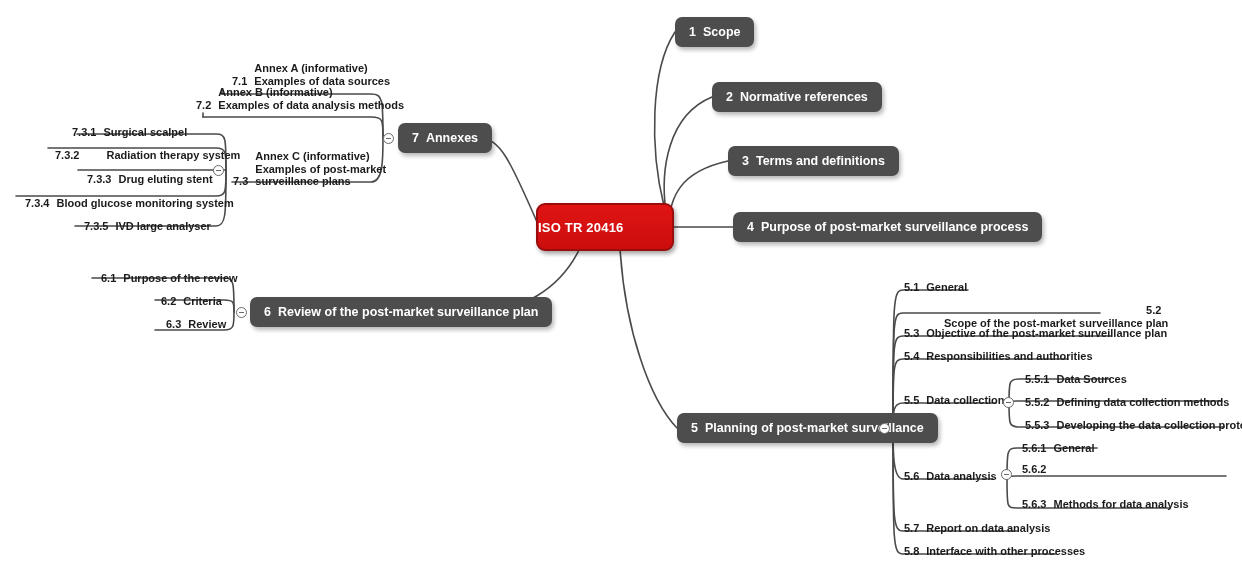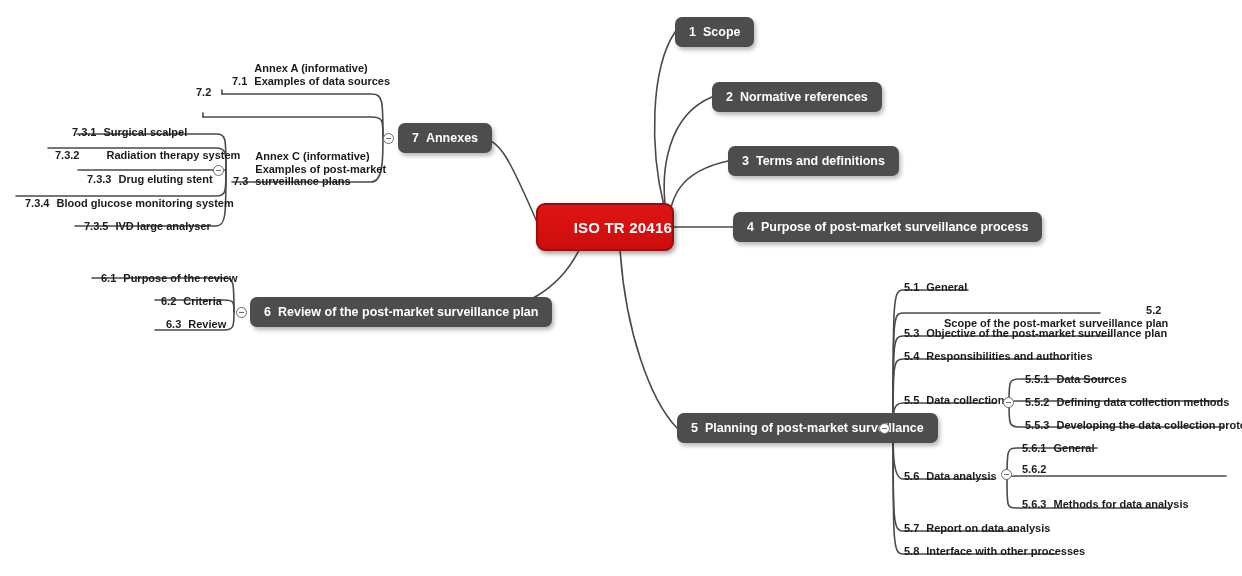--- a/index.html
+++ b/index.html
@@ -14,24 +14,24 @@
   svg.links{position:absolute;left:0;top:0;width:1242px;height:576px;pointer-events:none;}
 
   
   .root-node{
     position:absolute;
     background:#da1212;
     background-image:linear-gradient(#e01414,#cc0d0d);
     border:2px solid #9b0c0c;
     border-radius:9px;
     color:#ffffff;
-    font-size:15px;
+    font-size:13px;
     font-weight:bold;
     letter-spacing:.2px;
-    display:flex;align-items:center;justify-content:flex-end;
+    display:flex;align-items:center;justify-content:flex-start;
     box-shadow:2px 3px 4px rgba(0,0,0,.35);
   }
 
   
   .pill{
     position:absolute;
     background:#4d4d4d;
     border-radius:7px;
     color:#ffffff;
     font-size:12.5px;
@@ -180,20 +180,24 @@
   <div class="leaf two" style="left:232px;top:62px;">
     <span class="num">7.1</span>
     <span class="txt">
       <span>Annex A (informative)</span><br>
       <span>Examples of data sources</span>
     </span>
   </div>
 
   <div class="leaf two" style="left:196px;top:86px;">
     <span class="num">7.2</span>
+    <span class="txt">
+      <span>Annex B (informative)</span><br>
+      <span>Examples of data analysis methods</span>
+    </span>
   </div>
 
   <div class="leaf two" style="left:233px;top:150px;">
     <span class="num">7.3</span>
     <span class="txt">
       <span>Annex C (informative)</span><br>
       <span>Examples of post-market</span><br>
       <span>surveillance plans</span>
     </span>
   </div>

